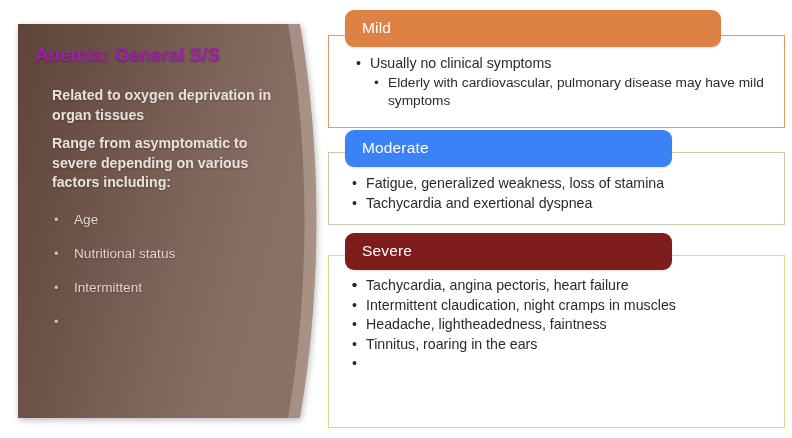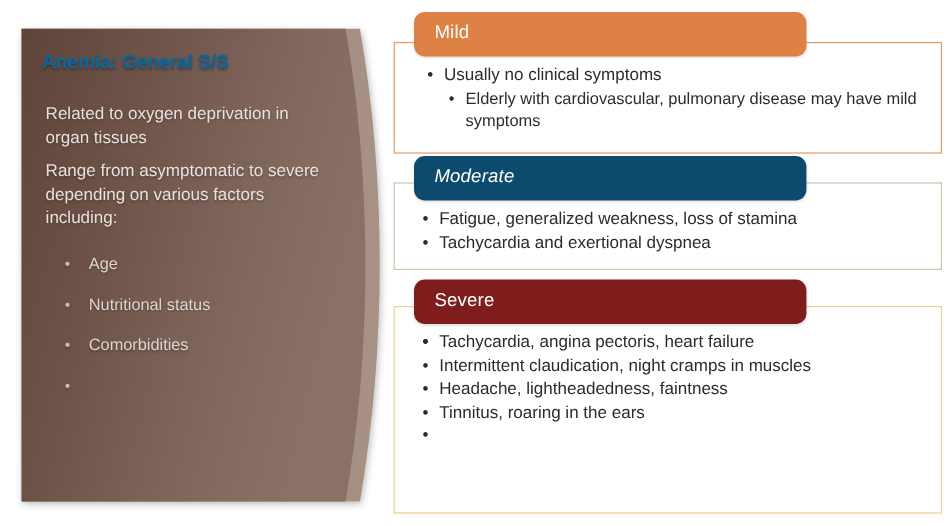--- a/index.html
+++ b/index.html
@@ -42,31 +42,32 @@
     position: absolute;
     left: 0; top: 0;
     width: 330px;
     height: 438px;
   }
   #panel-title {
     position: absolute;
     left: 35px;
     top: 44px;
     width: 260px;
-    color: #0369a1;
-    font-size: 16px;
+    color: #a21caf;
+    font-size: 19px;
     font-weight: bold;
     letter-spacing: -0.1px;
     text-shadow: 0 1px 2px rgba(0,0,0,0.35);
   }
   #panel-paras {
     position: absolute;
-    left: 38px;
+    left: 52px;
     top: 86px;
     width: 240px;
+    font-weight: bold;
   }
   .panel-para {
     color: #E8E2DF;
     font-size: 14.2px;
     line-height: 19.5px;
     margin-bottom: 9px;
     text-shadow: 0 1px 2px rgba(0,0,0,0.25);
   }
   #panel-bullets {
     position: absolute;
@@ -145,26 +146,26 @@
     line-height: 18.5px;
   }
   .card-list li.sub .cdot {
     left: 18px;
     font-size: 13.7px;
     line-height: 18.5px;
   }
 
   
   #card-mild .card-box { left: 328px; top: 35px; width: 457px; height: 93px; border-color: #E69A62; }
-  #card-mild .card-pill { left: 345px; top: 10px; width: 327px; height: 37px; background: #DD8244; }
+  #card-mild .card-pill { left: 345px; top: 10px; width: 376px; height: 37px; background: #DD8244; }
   #card-mild .card-list { left: 356px; top: 54px; width: 410px; }
 
   
   #card-moderate .card-box { left: 328px; top: 152px; width: 457px; height: 73px; border-color: #C2CBAC; }
-  #card-moderate .card-pill { left: 345px; top: 130px; width: 327px; height: 37px; background: #0c4a6e; font-style: italic; }
+  #card-moderate .card-pill { left: 345px; top: 130px; width: 327px; height: 37px; background: #3b82f6; }
   #card-moderate .card-list { left: 352px; top: 174px; width: 415px; }
 
   
   #card-severe .card-box { left: 328px; top: 255px; width: 457px; height: 173px; border-color: #E8D28E; }
   #card-severe .card-pill { left: 345px; top: 233px; width: 327px; height: 37px; background: #7f1d1d; }
   #card-severe .card-list { left: 352px; top: 276px; width: 415px; }
 </style>
 </head>
 <body>
 
@@ -205,21 +206,21 @@
         <li>
           <span class="bdot">•</span>
           <span>Age</span>
         </li>
         <li>
           <span class="bdot">•</span>
           <span>Nutritional status</span>
         </li>
         <li>
           <span class="bdot">•</span>
-          <span>Comorbidities</span>
+          <span>Intermittent</span>
         </li>
         <li>
           <span class="bdot">•</span>
         </li>
       </ul>
     </div>
   </div>
 
   <div class="card" id="card-mild">
     <div class="card-box"></div>

